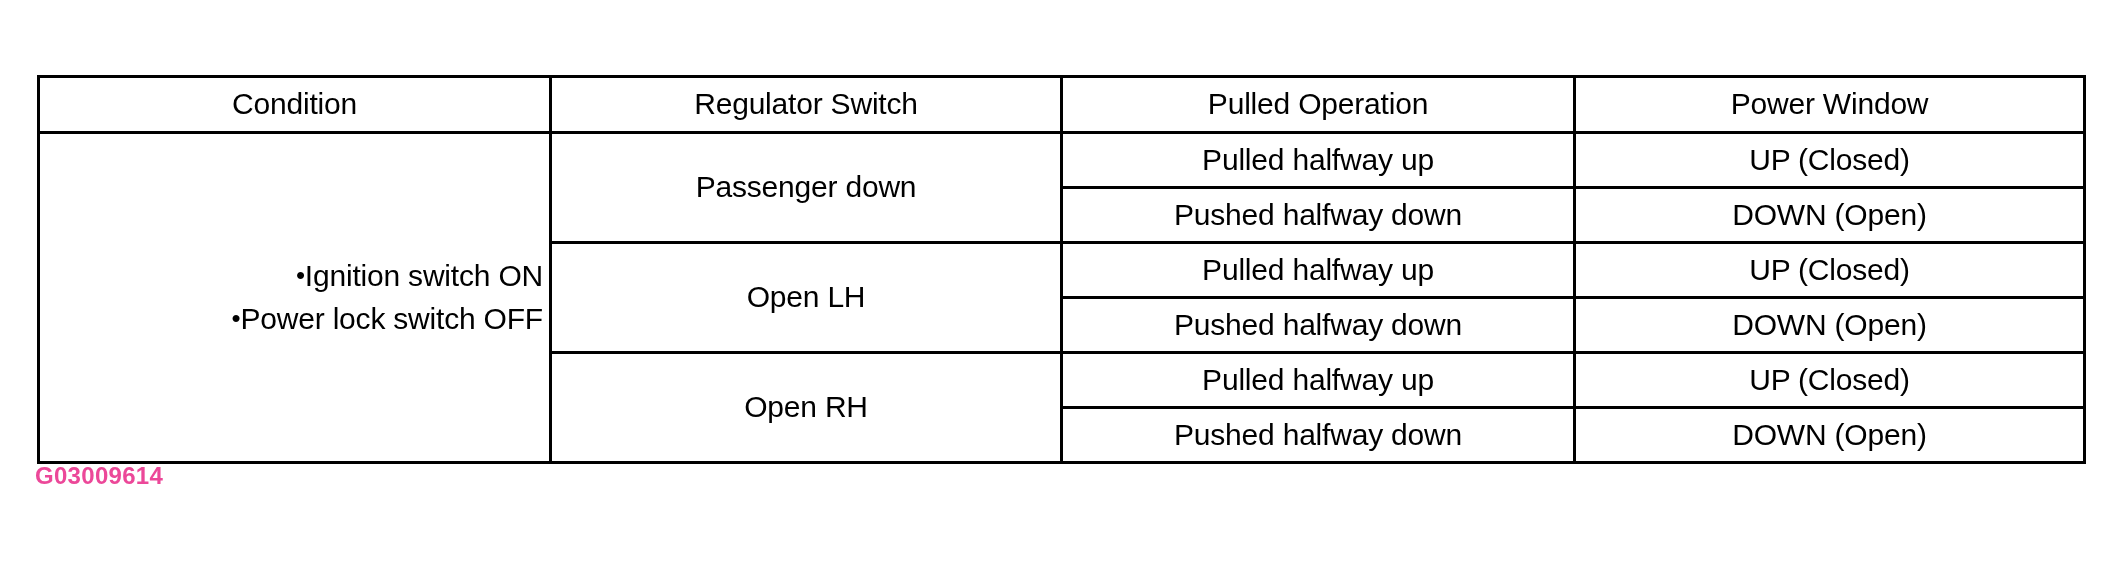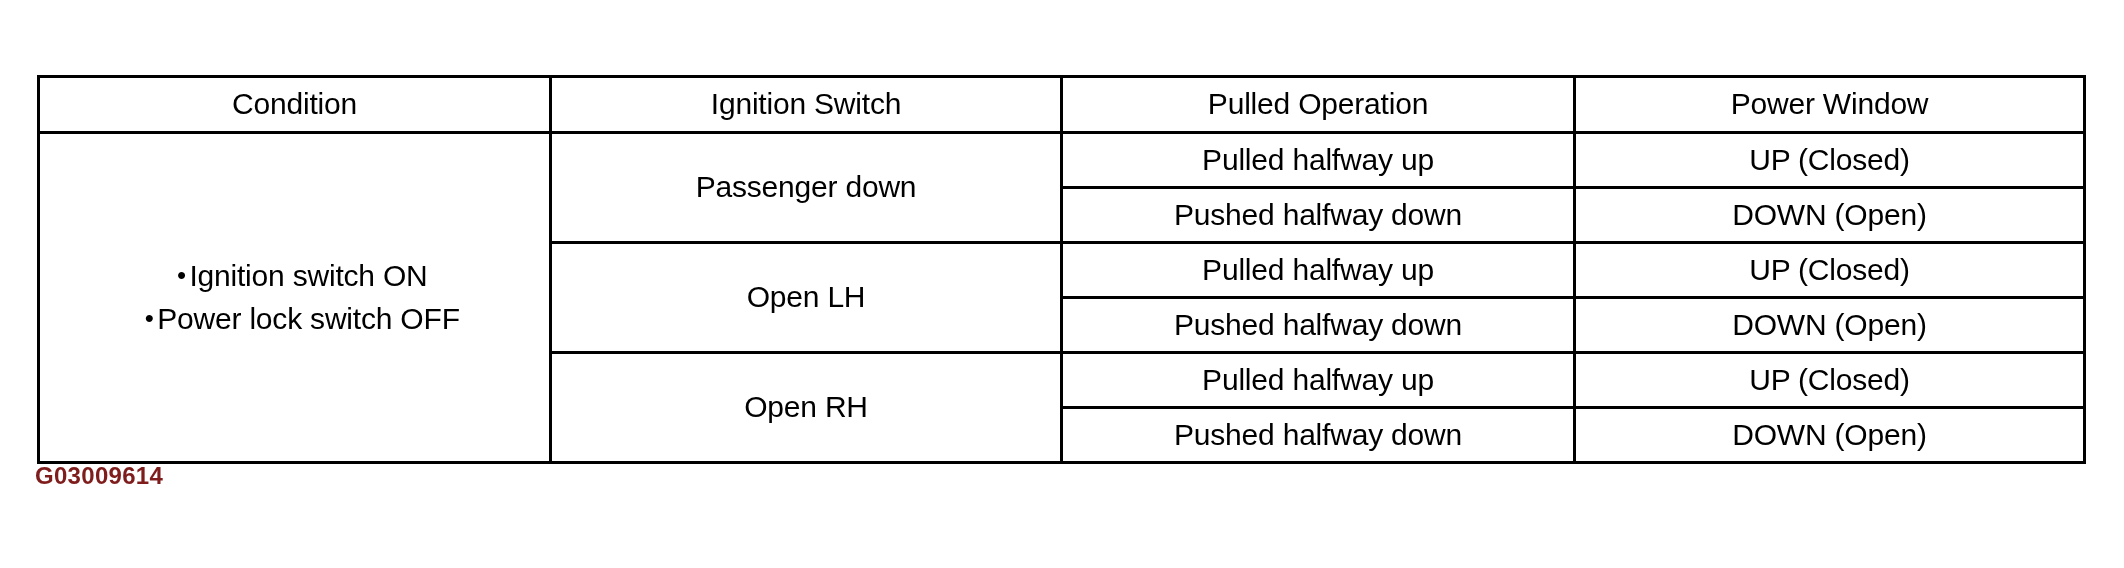--- a/index.html
+++ b/index.html
@@ -70,59 +70,59 @@
   }
   .bullet-list {
     margin: 0;
     padding: 0;
     list-style: none;
   }
   .bullet-list li {
     font-size: 30px;
     line-height: 1.42;
     white-space: nowrap;
-    text-align: center;
+    text-align: right;
   }
   .bullet-list li .bullet-dot {
     display: inline-block;
     width: 16px;
     font-size: 26px;
     line-height: 1;
     vertical-align: 2px;
   }
 
   
   .caption {
     position: absolute;
     left: 35px;
     top: 462px;
     font-size: 24px;
     font-weight: bold;
     letter-spacing: 0.3px;
     font-family: "Liberation Sans", sans-serif;
-    color: #7f1d1d;
+    color: #ec4899;
     white-space: nowrap;
   }
 </style>
 </head>
 <body>
 
 <div id="page">
 
   <table class="spec-table">
     <colgroup>
       <col class="c1">
       <col class="c2">
       <col class="c3">
       <col class="c4">
     </colgroup>
     <thead>
       <tr>
         <td>Condition</td>
-        <td>Ignition Switch</td>
+        <td>Regulator Switch</td>
         <td>Pulled Operation</td>
         <td>Power Window</td>
       </tr>
     </thead>
     <tbody>
 
       <tr>
         <td class="condition-cell" rowspan="6">
           <ul class="bullet-list">
             <li><span class="bullet-dot">•</span><span>Ignition switch ON</span></li>

